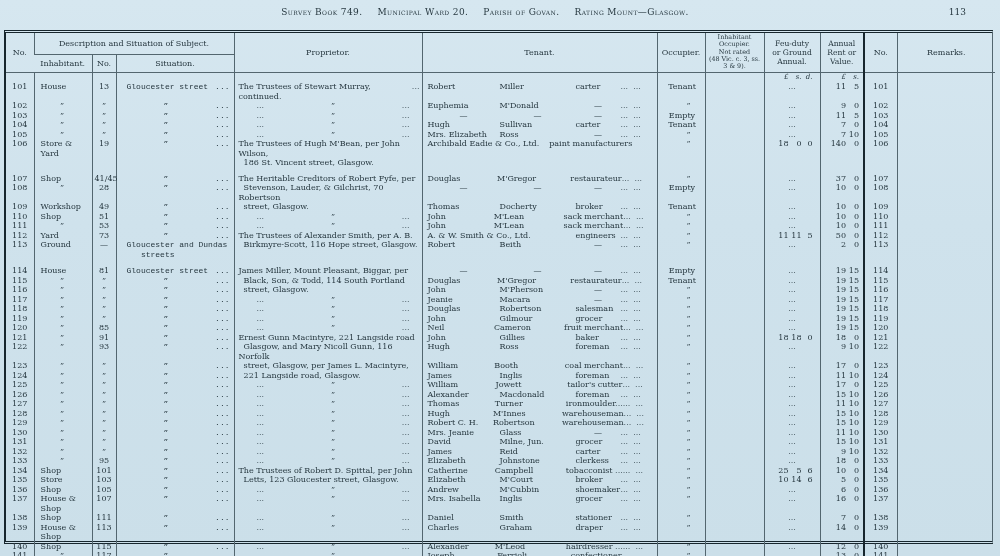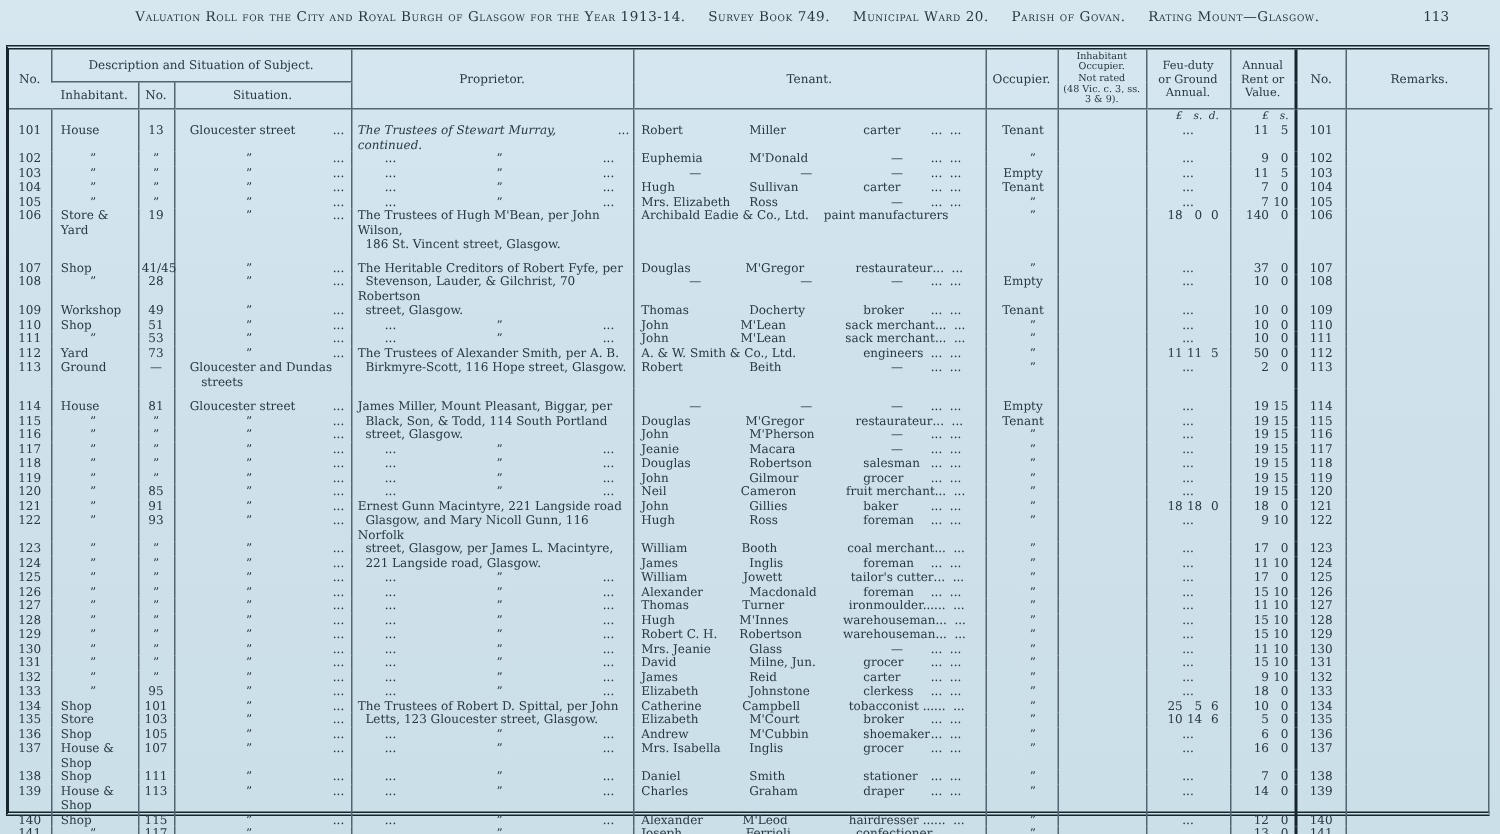--- a/index.html
+++ b/index.html
@@ -47,26 +47,26 @@
   tr.data{height:9.5px;margin-top:29px;}
   tr.lsd{height:10px;}
   tr.lsd td{font-style:italic;font-size:7px;line-height:9px;}
   .col-no,.col-num,.col-no2{text-align:center;}
   .col-desc{padding-left:6px;}
   .col-prop{padding-left:4px;}
   .col-occ{padding-left:4px;text-align:center;}
   .od{padding-left:17px;}
   .dit{text-align:center;padding-left:0;}
   
-  .sitrow{display:flex;}
+  .sitrow{display:flex;font-family:Liberation Mono, monospace;}
   .sname{flex:1;padding-left:8px;white-space:pre-wrap;}
   .sname.dit{text-align:center;padding-left:0;}
   .sdots{width:16px;text-align:right;padding-right:2px;}
   
-  .pline{display:flex;justify-content:flex-start;font-style:italic;}
+  .pline{display:flex;justify-content:flex-start;}
   .pditto{display:flex;justify-content:space-between;padding:0 10px 0 18px;}
   
   .trow{display:flex;justify-content:space-between;}
   .trow span{white-space:pre;}
   .t1{width:72px;padding-left:3px;}
   .t2{width:76px;}
   .t3{flex:1;}
   .tdots{width:34px;}
   .trow .c{text-align:center;}
   
@@ -77,21 +77,20 @@
   .col-rent{text-align:right;padding-right:4px;}
   .col-rent span{display:inline-block;text-align:right;}
   .rp{min-width:22px;} .rs{width:13px;}
 </style>
 </head>
 <body>
 
 <div class="page">
 
   <div class="caption">
-    <span>Valuation Roll for the City and Royal Burgh of Glasgow for the Year 1913-14.</span>
     <span>Survey Book 749.</span>
     <span>Municipal Ward 20.</span>
     <span>Parish of Govan.</span>
     <span>Rating Mount—Glasgow.</span>
   </div>
   <div class="pageno">113</div>
 
   <div class="tbl-wrap">
     <table>
       <colgroup>

